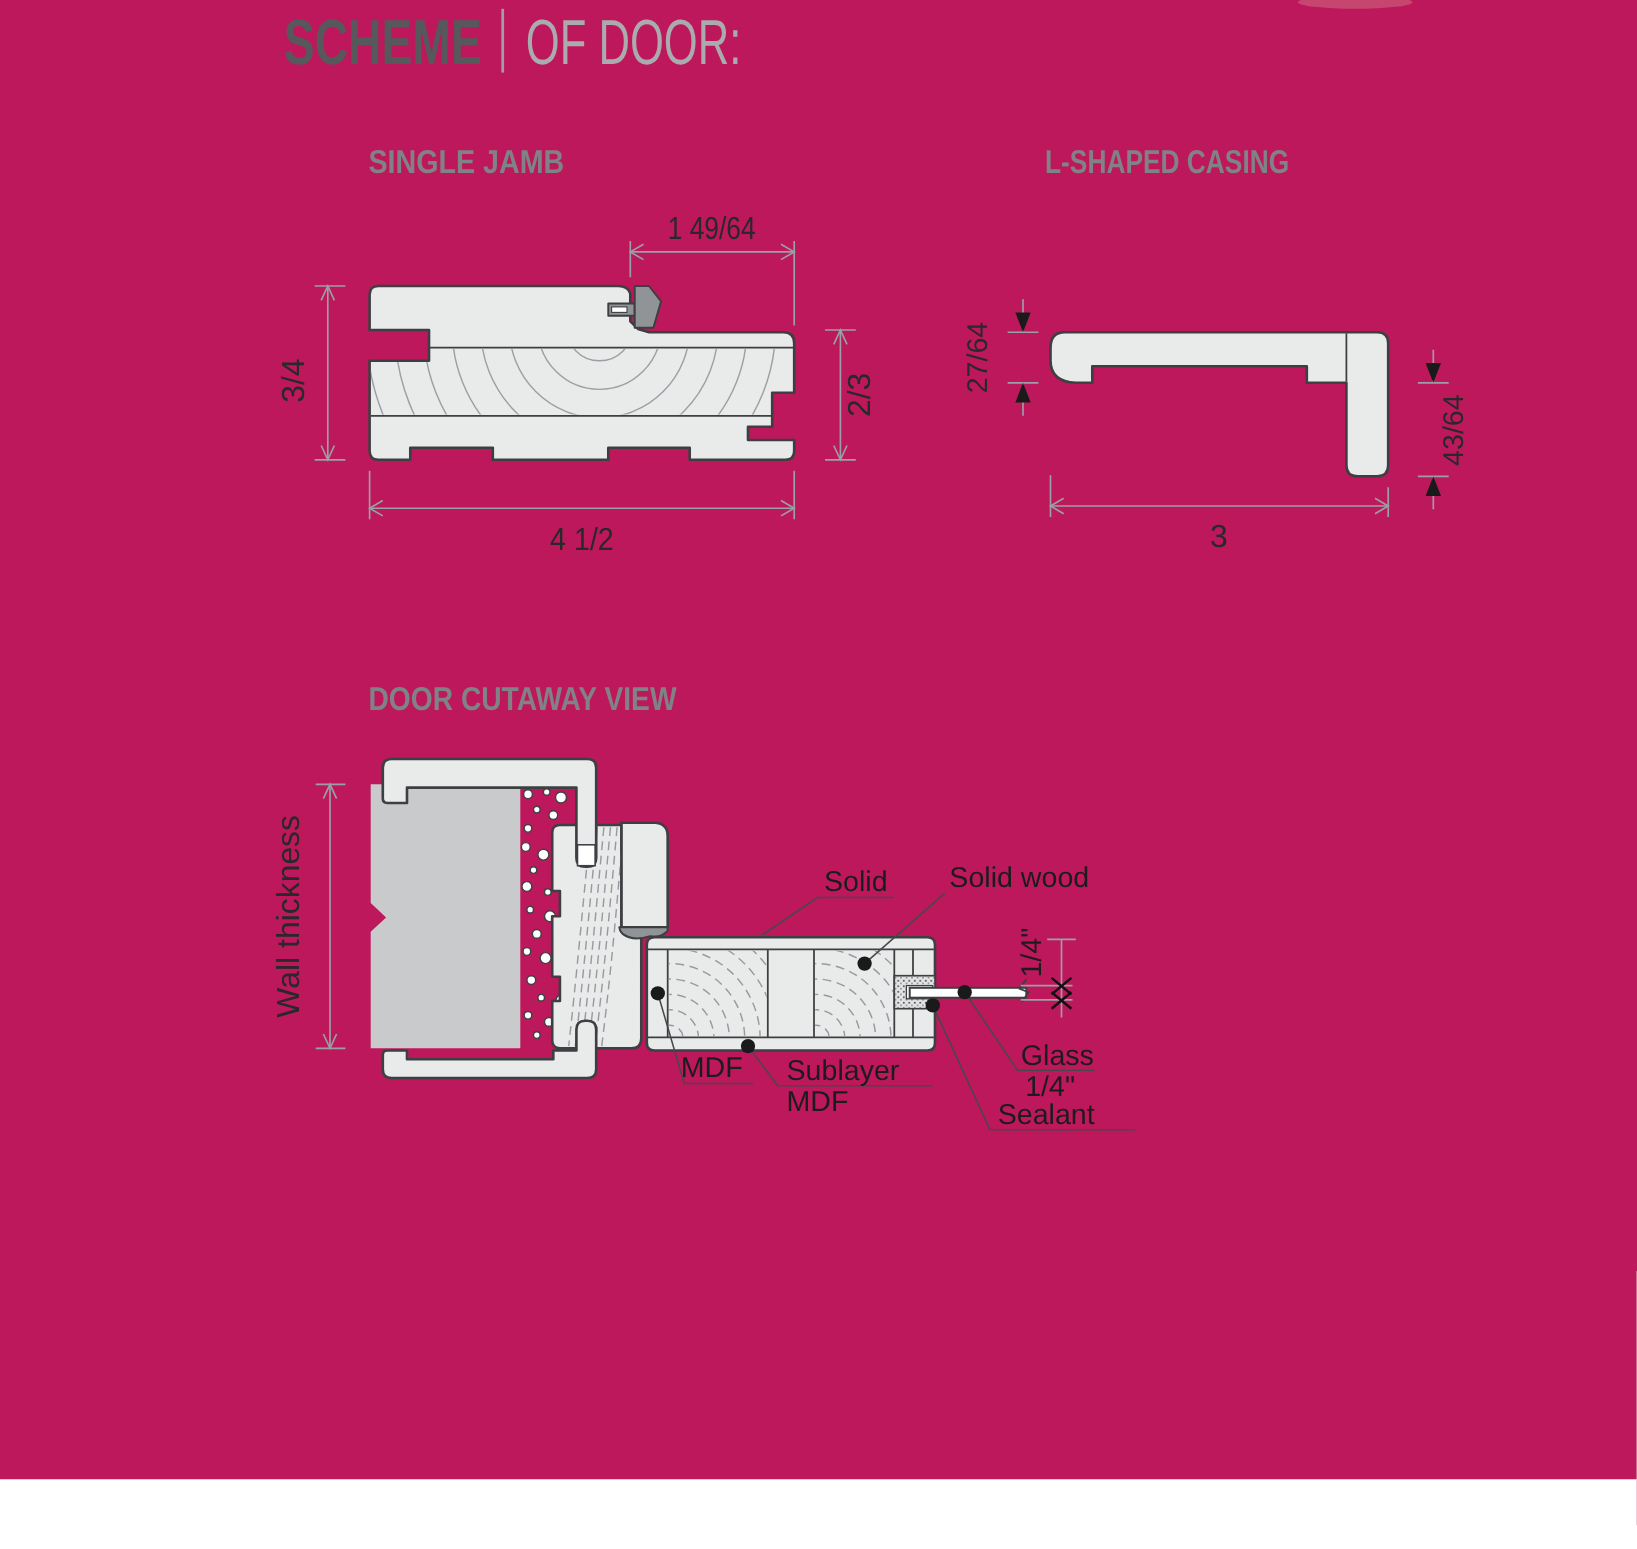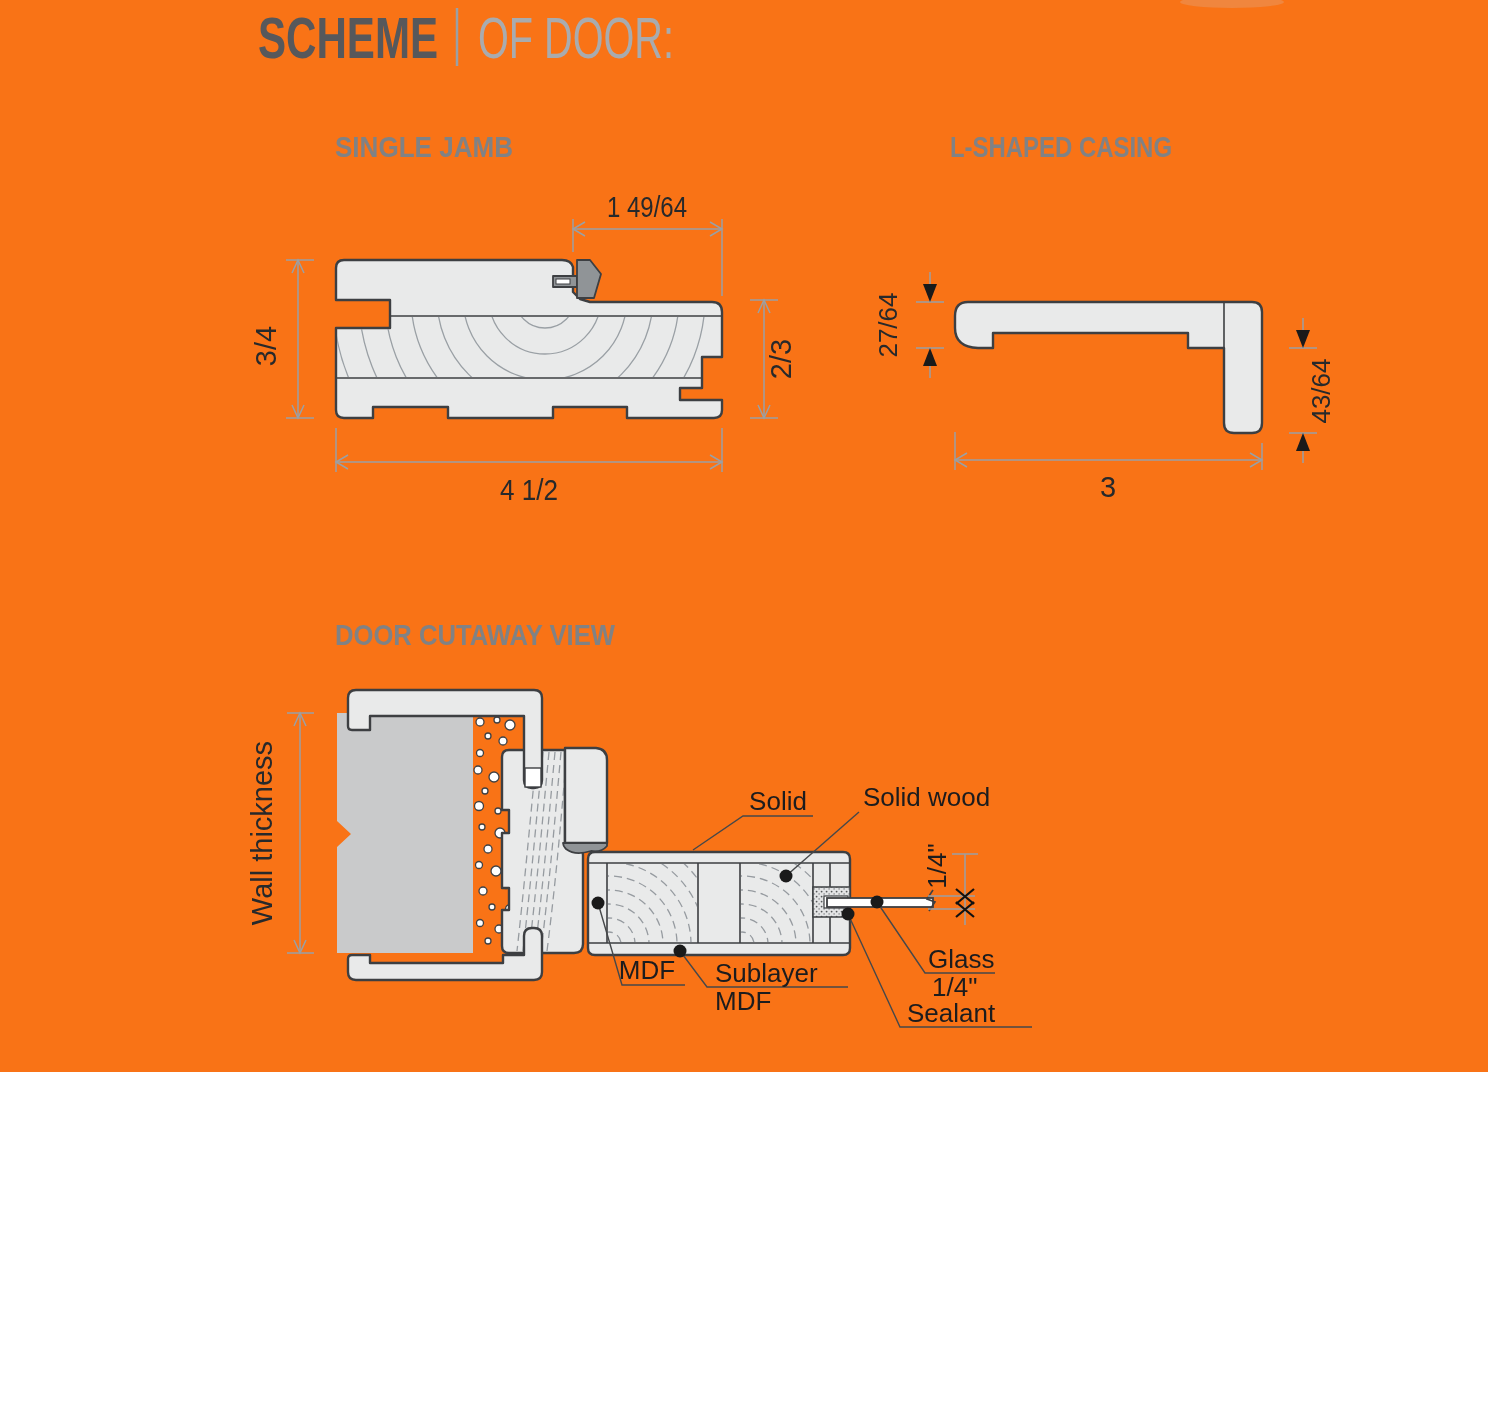--- a/index.html
+++ b/index.html
@@ -1,16 +1,16 @@
 <!DOCTYPE html>
 <html><head>
 <meta charset="utf-8">
 <style>
   html,body{margin:0;padding:0;background:#ffffff;}
-  .stage{position:relative;width:1488px;height:1072px;background:#f97316;overflow:hidden;}
+  .stage{position:relative;width:1488px;height:1345px;background:#be185d;overflow:hidden;}
   svg{display:block;}
   text{font-family:"Liberation Sans", sans-serif;}
   .title-primary{fill:#57585b;font-weight:bold;}
   .title-secondary{fill:#a9abae;font-weight:normal;}
   .title-sep{stroke:#9aa0a5;stroke-width:2.5;}
   .hd{fill:#808285;font-weight:bold;font-size:30px;}
   .outline{fill:#e9eaea;stroke:#3d3f42;stroke-width:2.4;stroke-linejoin:round;}
   .thin{stroke:#3d3f42;stroke-width:1.6;fill:none;}
   .grain{stroke:#9aa0a5;stroke-width:1.3;fill:none;}
   .graind{stroke:#969ba0;stroke-width:1.3;fill:none;stroke-dasharray:8 5;}

